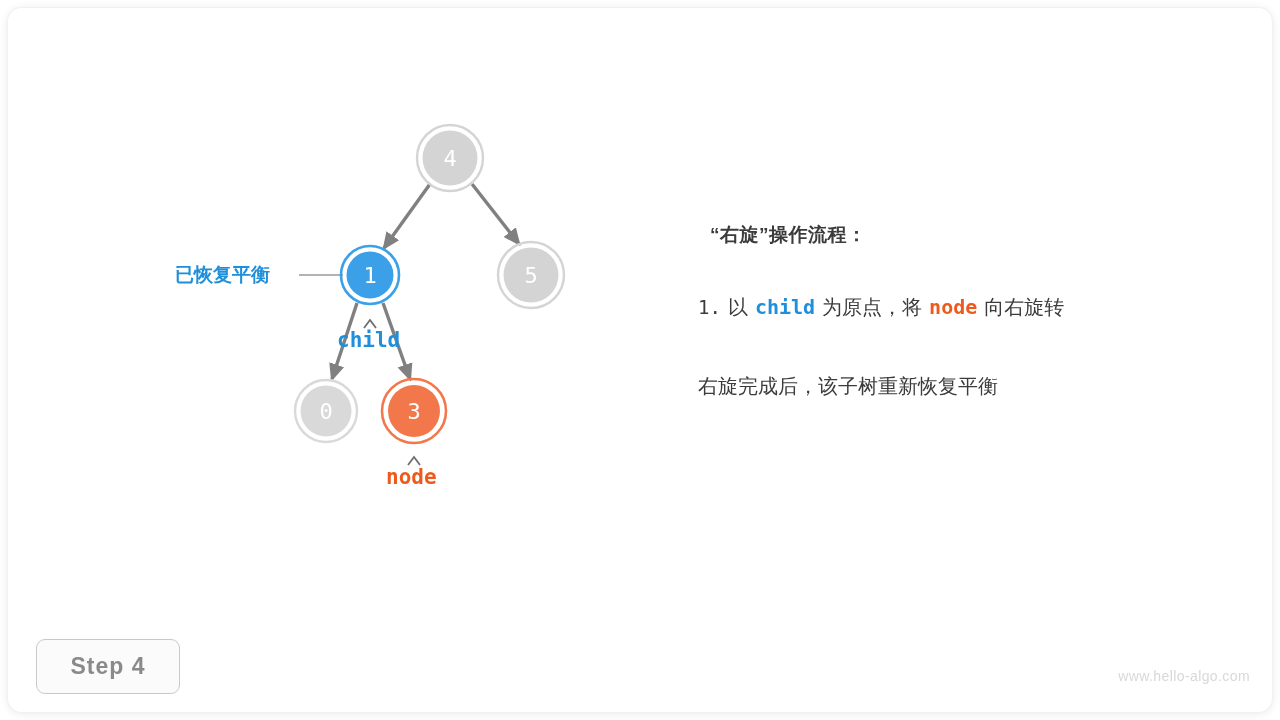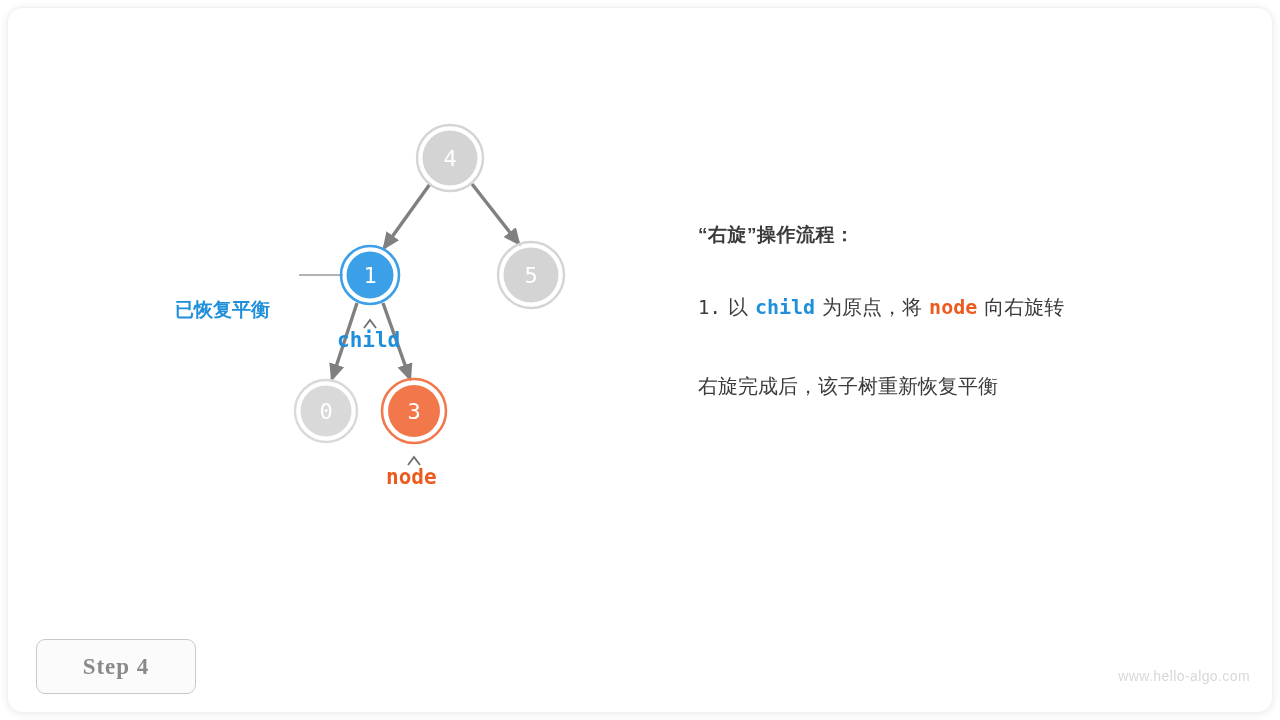--- a/index.html
+++ b/index.html
@@ -45,21 +45,21 @@
     left: 698px;
     top: 222px;
     width: 520px;
   }
   .panel-title {
     font-family: "Liberation Sans", sans-serif;
     font-weight: bold;
     font-size: 19px;
     color: #3b3b3b;
     letter-spacing: 0.5px;
-    margin: 0 0 38px 0;
+    margin: 0 0 38px 12px;
     white-space: nowrap;
   }
   .step-row {
     display: inline-block;
     font-size: 20px;
     color: #3b3b3b;
     line-height: 1.15;
     padding: 10px 19px 12px 19px;
     margin: 0 0 6px -19px;
     border-radius: 6px;
@@ -87,30 +87,30 @@
     color: #3b3b3b;
     margin: 36px 0 0 0;
     white-space: nowrap;
   }
 
   
   #step-badge {
     position: absolute;
     left: 36px;
     top: 639px;
-    width: 160px;
+    width: 144px;
     height: 55px;
     box-sizing: border-box;
     border: 1px solid #c9c9c9;
     border-radius: 9px;
     background: #fbfbfb;
     display: flex;
     align-items: center;
     justify-content: center;
-    font-family: Liberation Serif, serif;
+    font-family: Liberation Sans, sans-serif;
     font-weight: bold;
     font-size: 23px;
     color: #8a8a8a;
     letter-spacing: 1px;
   }
 
   
   #watermark {
     position: absolute;
     right: 30px;
@@ -142,21 +142,20 @@
   }
   #label-balanced {
     position: absolute;
     left: 175px;
     top: 262px;
     font-family: "Liberation Sans", sans-serif;
     font-weight: bold;
     font-size: 19px;
     color: #1f8fdb;
     white-space: nowrap;
-    margin-top: 35px;
   }
   .node-text {
     font-family: "DejaVu Sans Mono", monospace;
     font-size: 22px;
     fill: #ffffff;
   }
 </style>
 </head>
 <body>
 

